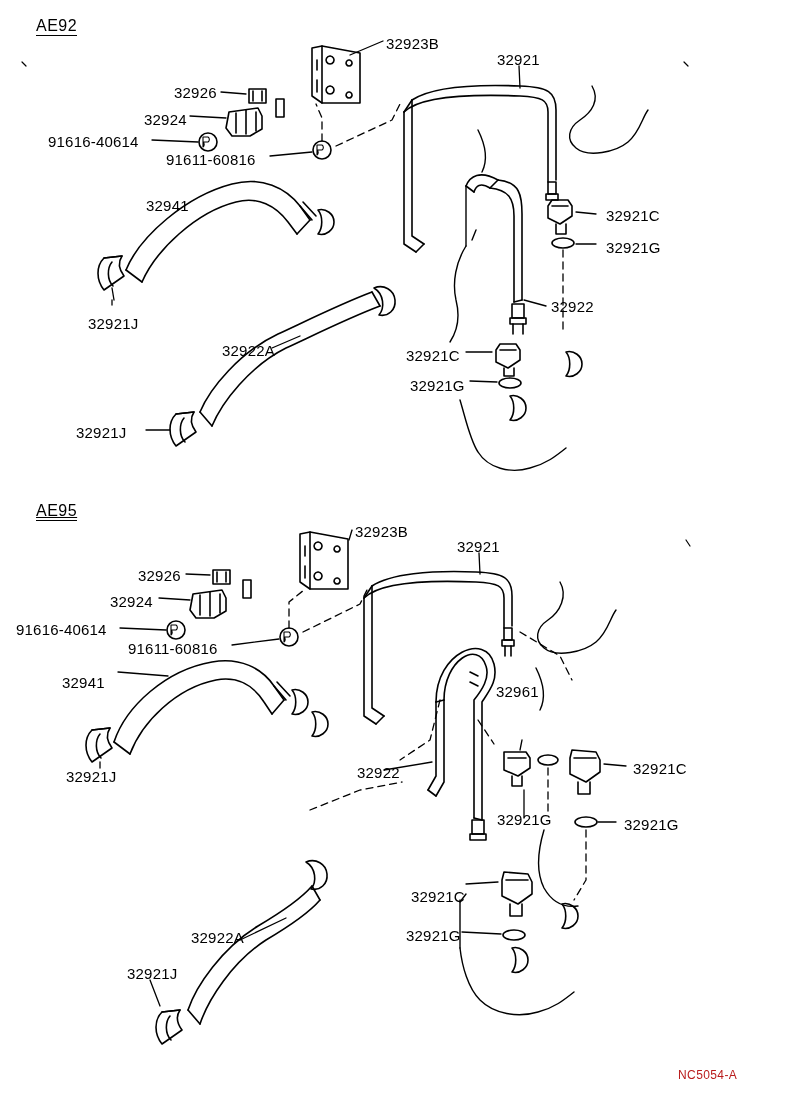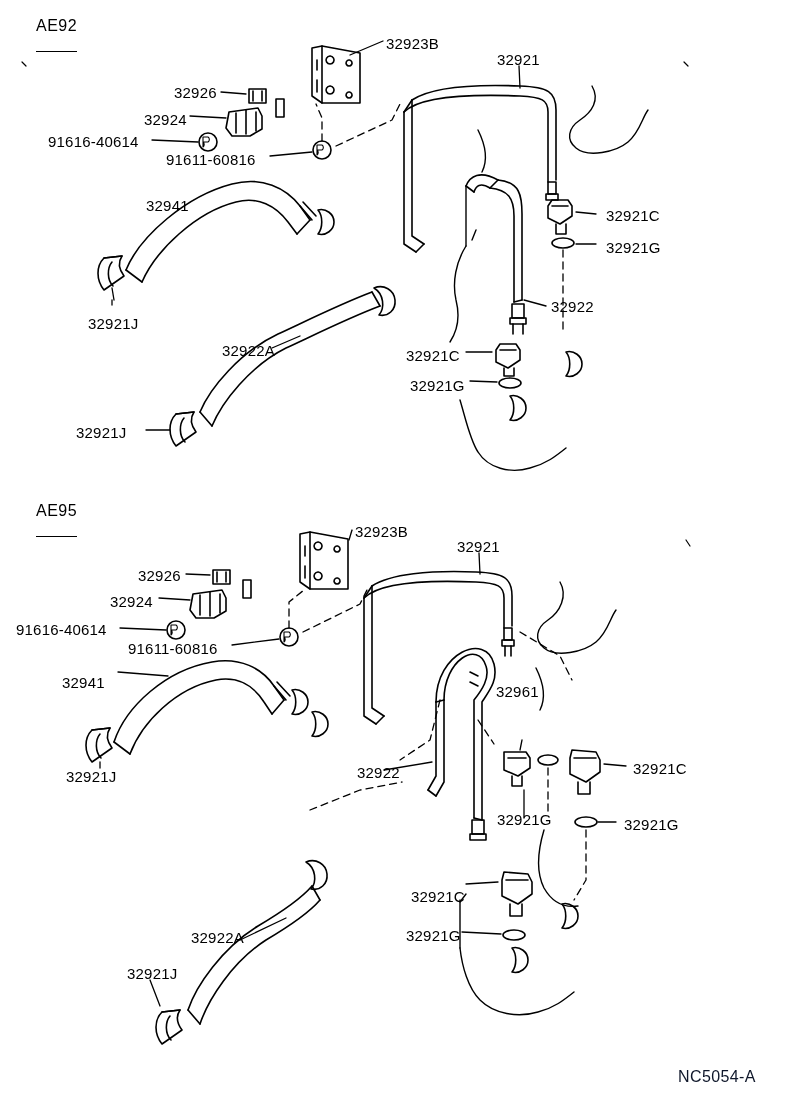--- a/index.html
+++ b/index.html
@@ -39,30 +39,30 @@
     line-height: 1;
   }
   .section-title {
     position: absolute;
     font-family: "Liberation Sans", sans-serif;
     font-size: 16px;
     letter-spacing: 0.5px;
     white-space: nowrap;
     color: #000;
     border-bottom: 1.5px solid #000;
-    padding-bottom: 17px;
+    padding-bottom: 1px;
     line-height: 1;
   }
   .figno {
     position: absolute;
     font-family: "Liberation Sans", sans-serif;
-    font-size: 16px;
+    font-size: 12px;
     letter-spacing: 0.4px;
     white-space: nowrap;
-    color: #0f172a;
+    color: #b91c1c;
   }
 </style>
 </head>
 <body>
 
 <div id="diagram-root">
 
   <svg class="layer" viewBox="0 0 792 1106">
     <g fill="none" stroke="#000" stroke-width="1.6" stroke-linecap="round" stroke-linejoin="round">
 
@@ -330,21 +330,21 @@
   <div class="lbl" style="left:146px; top:198px;">32941</div>
   <div class="lbl" style="left:606px; top:208px;">32921C</div>
   <div class="lbl" style="left:606px; top:240px;">32921G</div>
   <div class="lbl" style="left:88px; top:316px;">32921J</div>
   <div class="lbl" style="left:551px; top:299px;">32922</div>
   <div class="lbl" style="left:222px; top:343px;">32922A</div>
   <div class="lbl" style="left:406px; top:348px;">32921C</div>
   <div class="lbl" style="left:410px; top:378px;">32921G</div>
   <div class="lbl" style="left:76px; top:425px;">32921J</div>
 
-  <div class="section-title" style="left:36px; top:503px;">AE95</div>
+  <div class="section-title" style="left:36px; top:503px;text-decoration:underline;">AE95</div>
 
   <div class="lbl" style="left:355px; top:524px;">32923B</div>
   <div class="lbl" style="left:457px; top:539px;">32921</div>
   <div class="lbl" style="left:138px; top:568px;">32926</div>
   <div class="lbl" style="left:110px; top:594px;">32924</div>
   <div class="lbl" style="left:16px; top:622px;">91616-40614</div>
   <div class="lbl" style="left:128px; top:641px;">91611-60816</div>
   <div class="lbl" style="left:62px; top:675px;">32941</div>
   <div class="lbl" style="left:496px; top:684px;">32961</div>
   <div class="lbl" style="left:633px; top:761px;">32921C</div>

